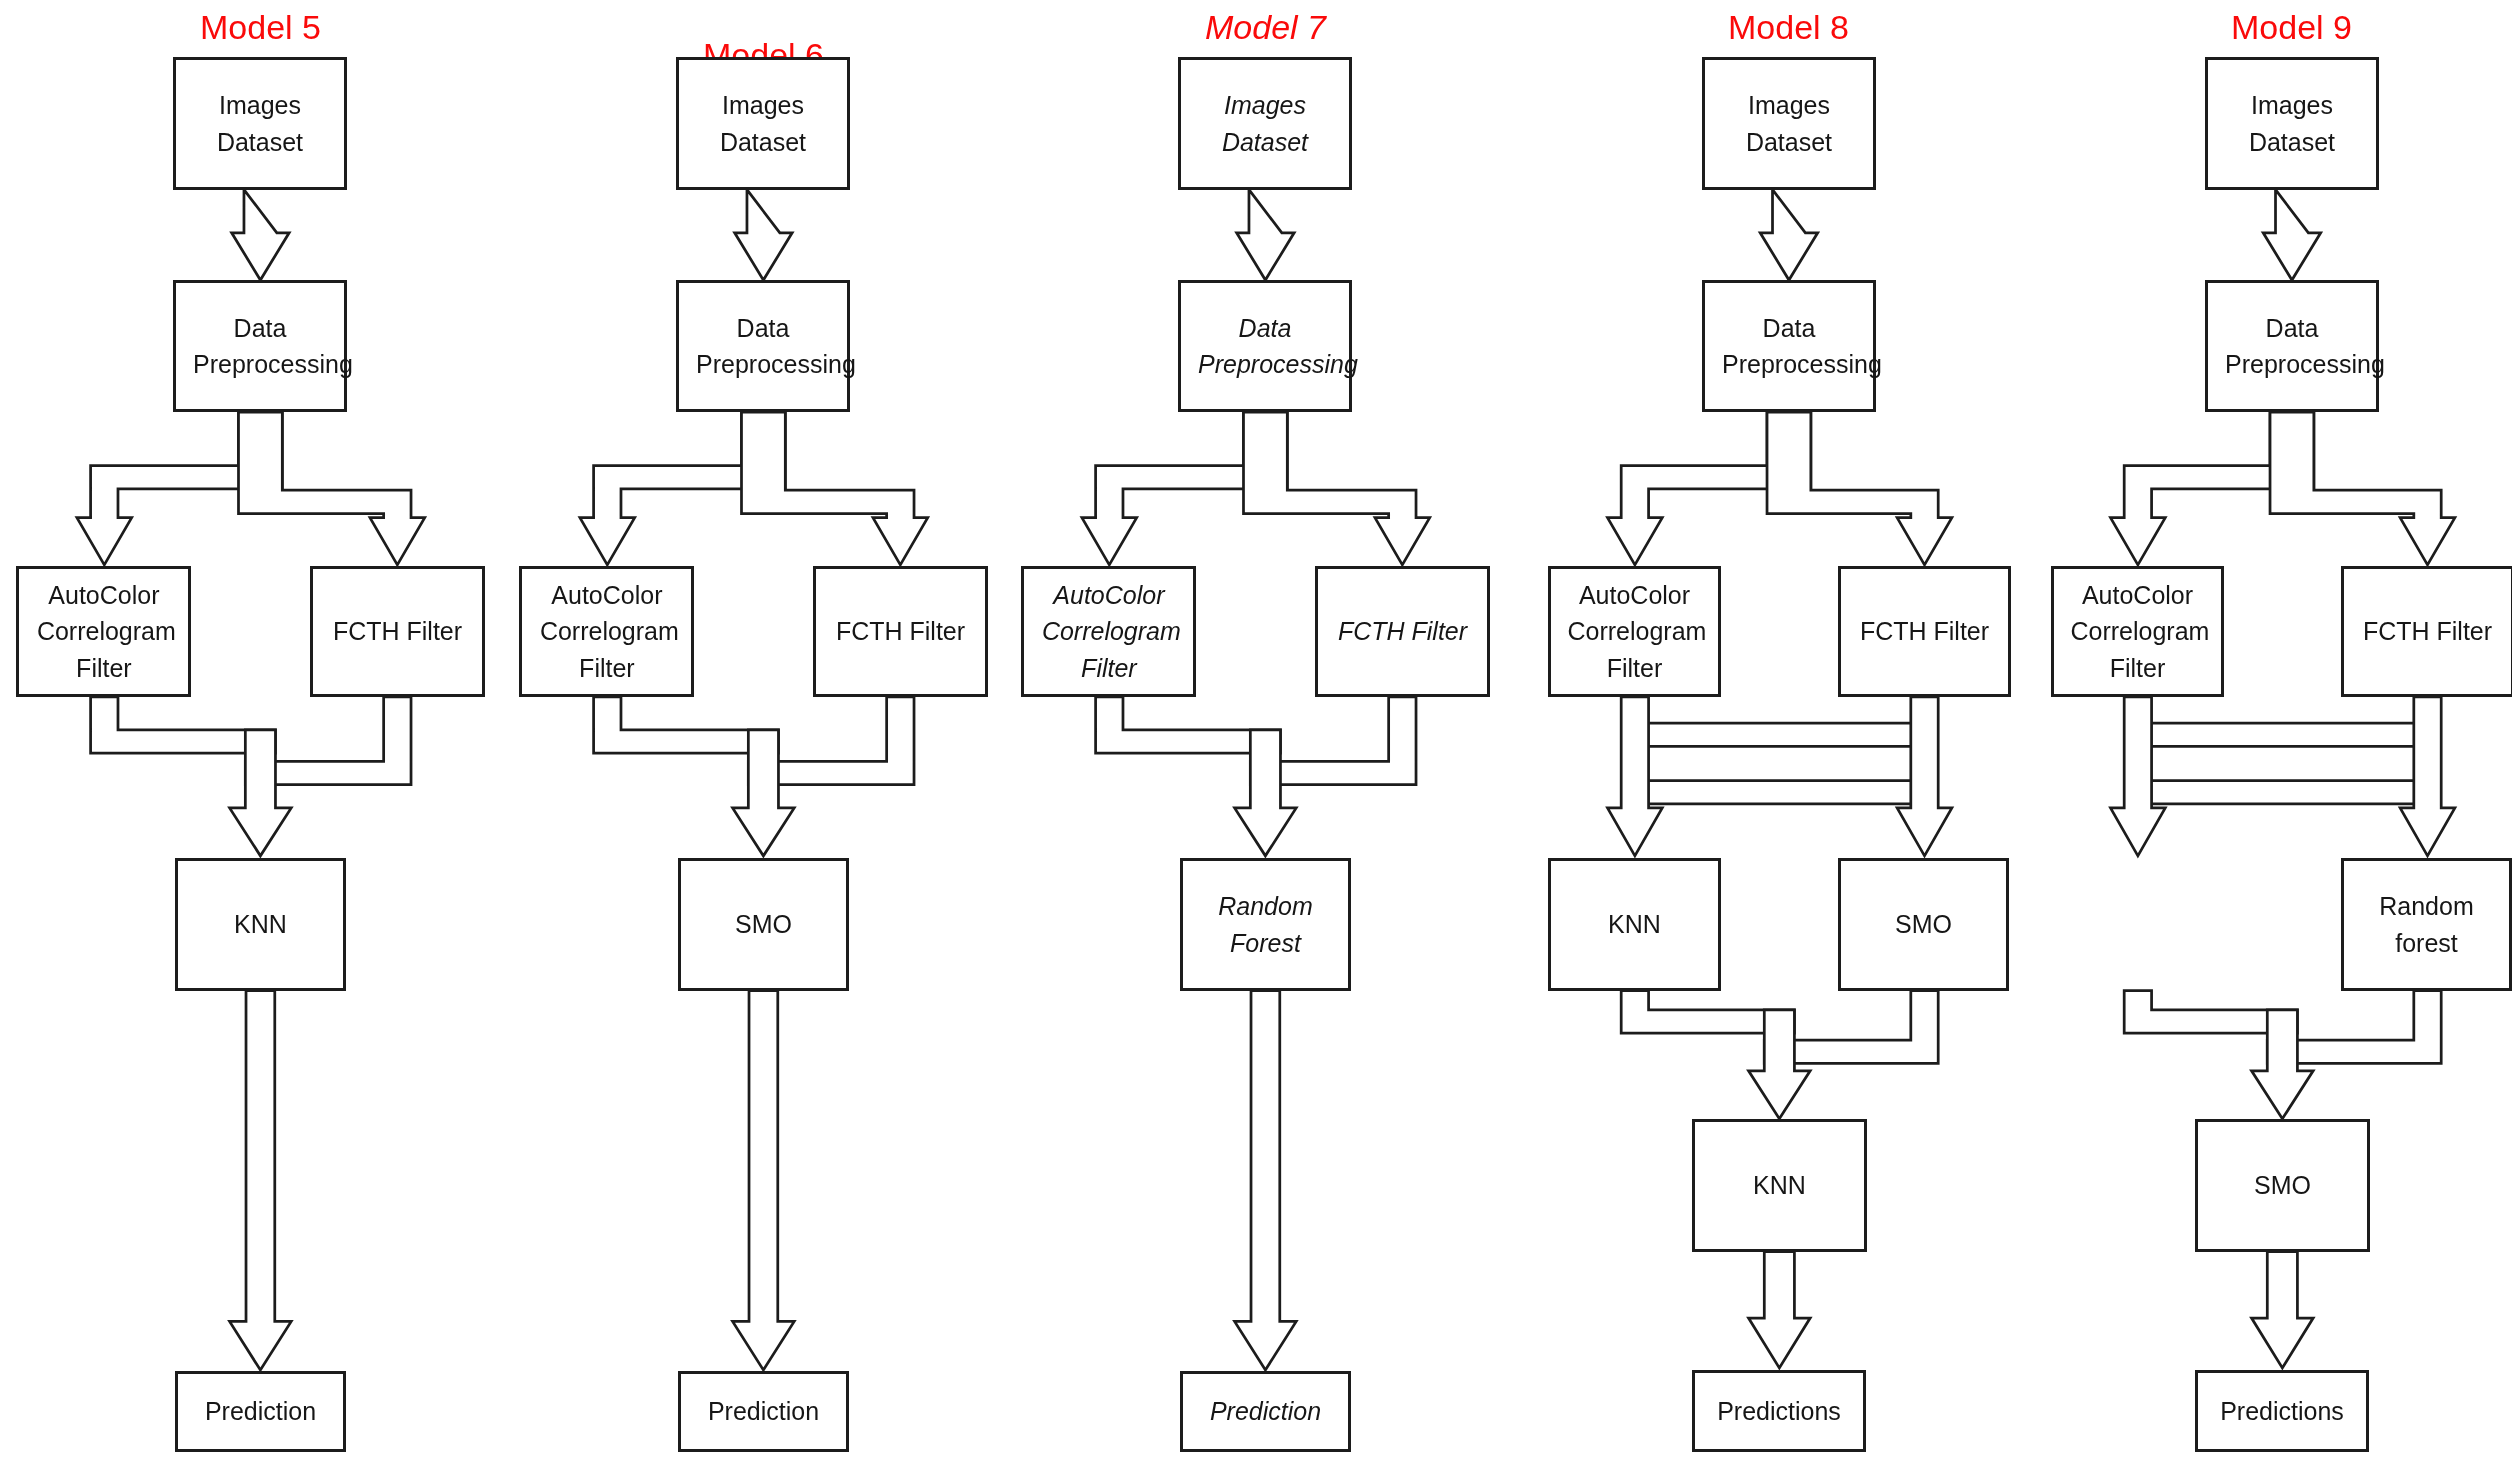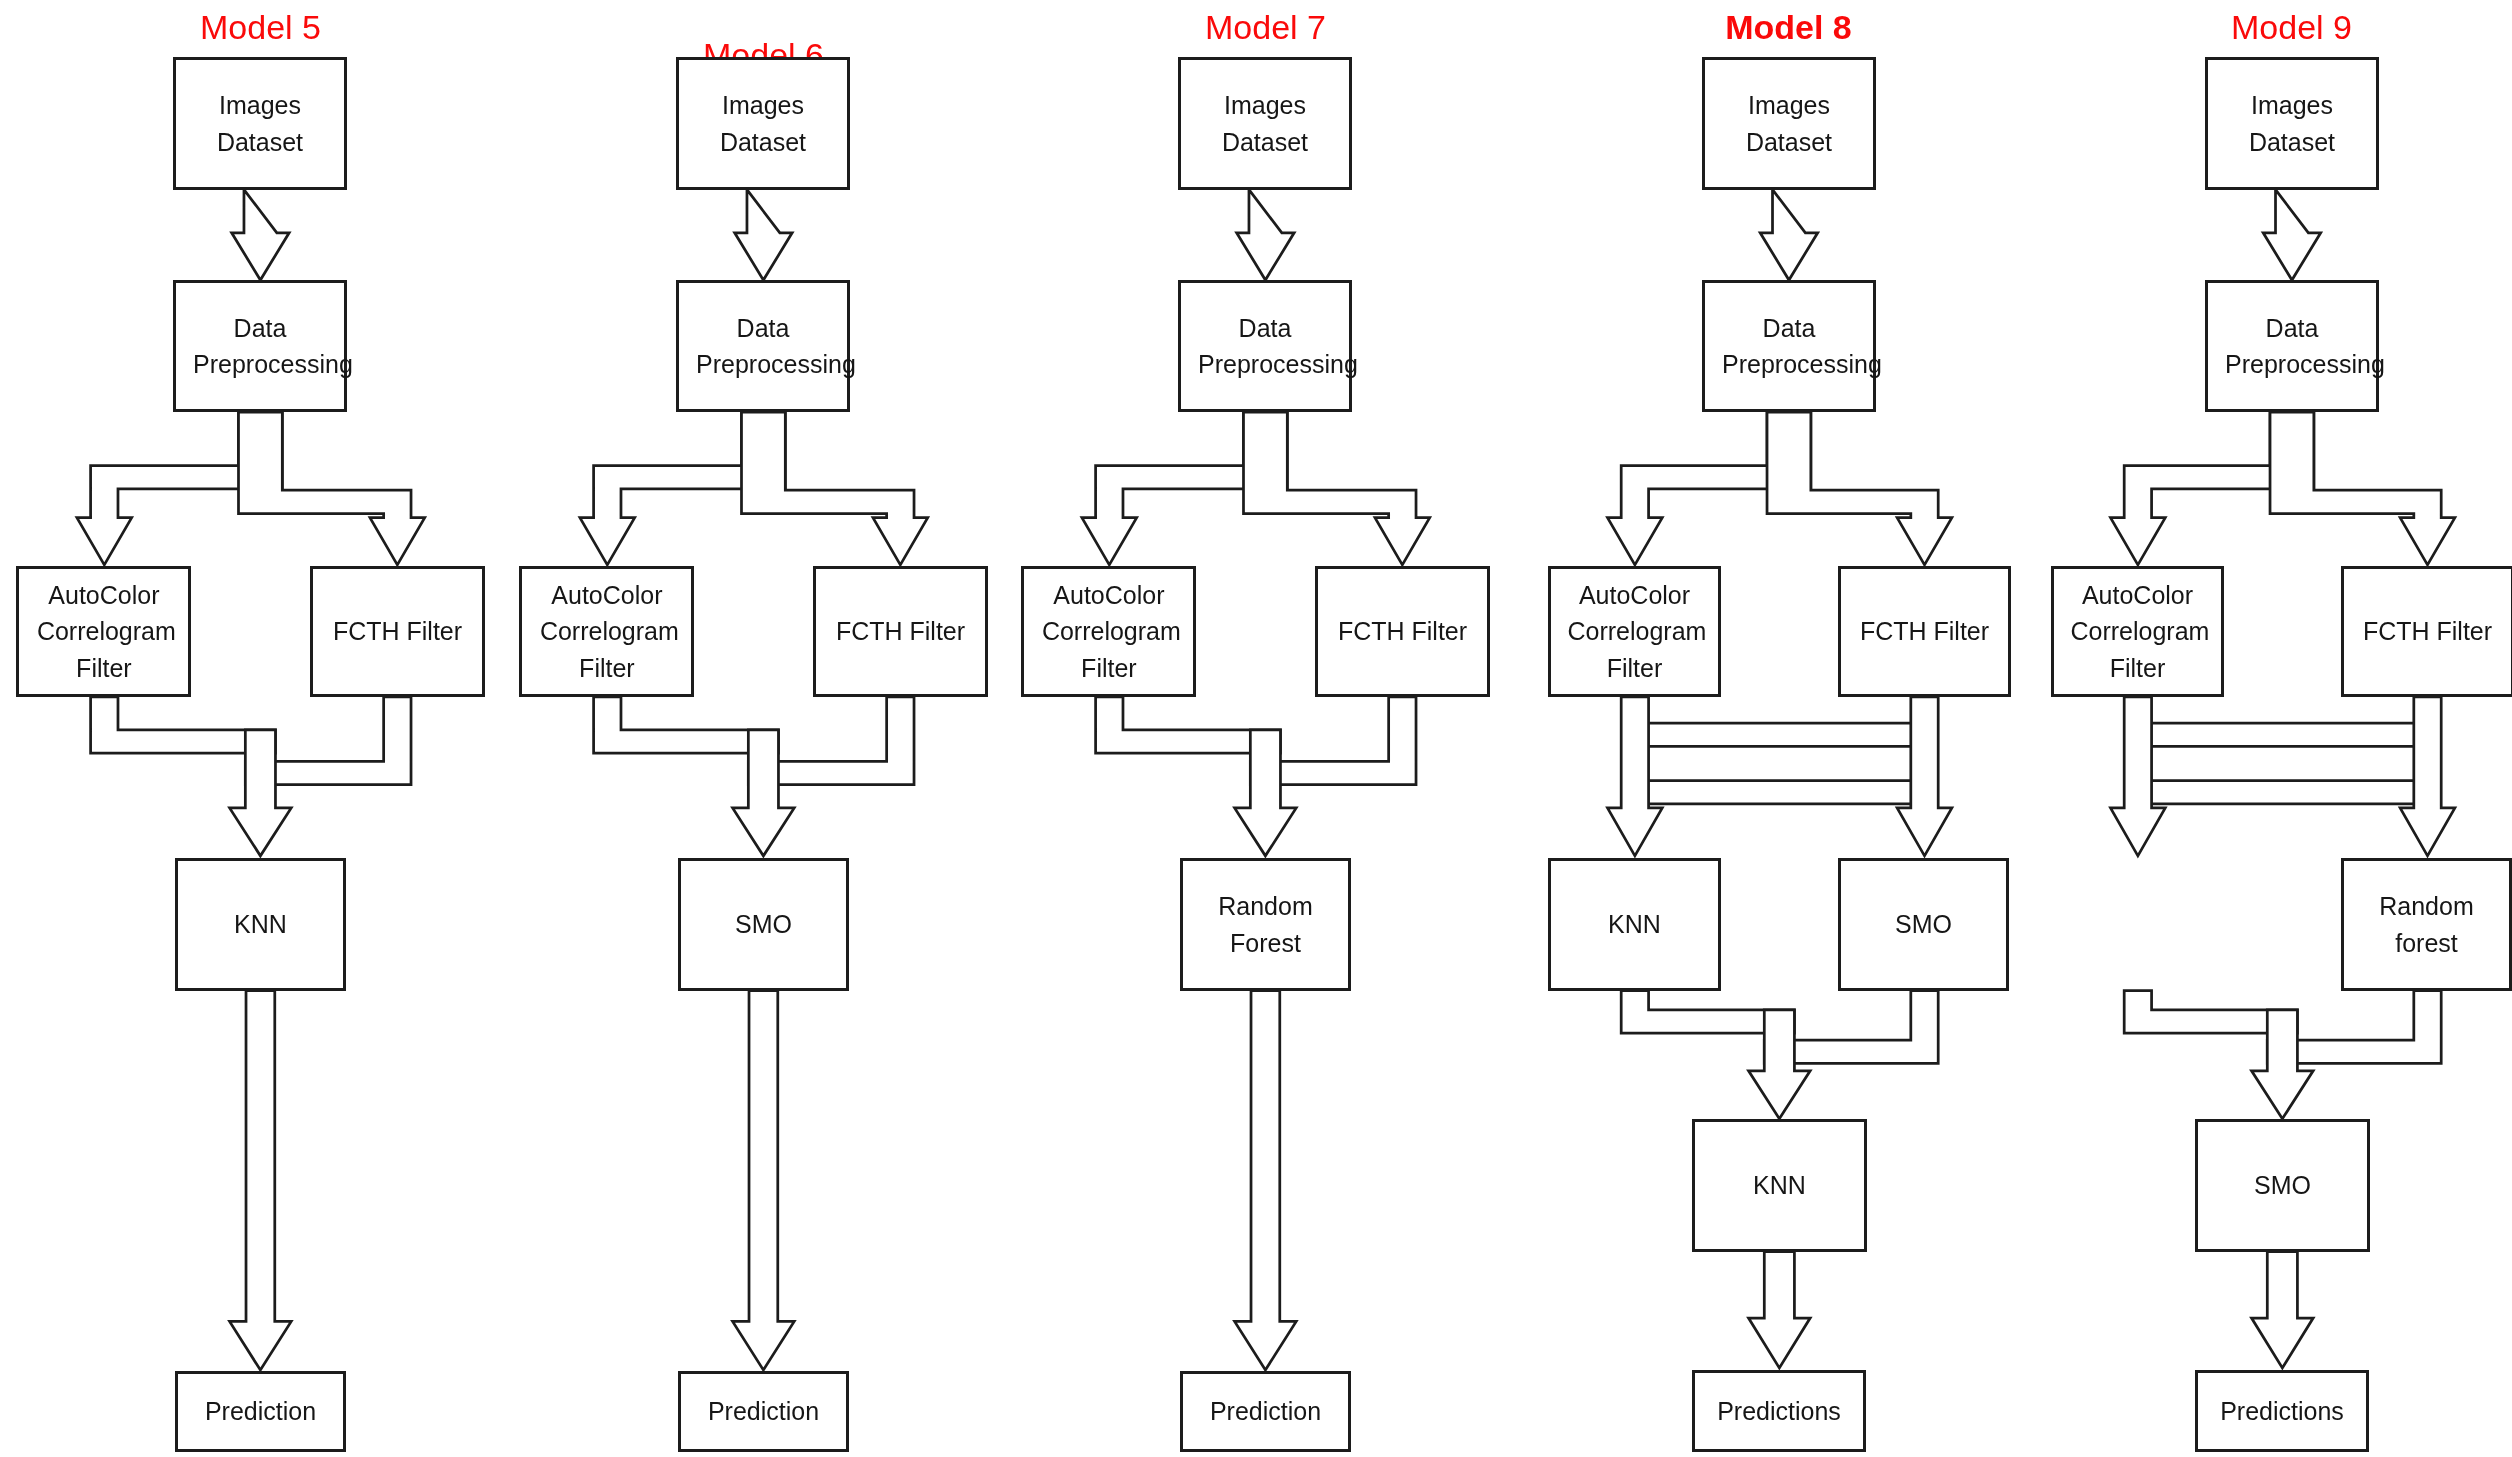--- a/index.html
+++ b/index.html
@@ -86,21 +86,21 @@
         <span>FCTH Filter</span>
       </div>
     <div class="box" style="left:175px;top:858px;width:171px;height:133px;">
         <span>SMO</span>
       </div>
     <div class="box" style="left:175px;top:1371px;width:171px;height:81px;">
         <span>Prediction</span>
       </div>
   </div>
 
-  <div class="col" style="left:1005px;">
+  <div class="col" style="left:1005px;font-style:italic;">
     <svg class="wires" viewBox="0 0 734 2128">
       <path d="M 356,277 V 340 H 338 L 380,409 L 422,340 H 404 Z"></path>
       <path d="M 348,602 V 680 H 132 V 756 H 112 L 152,825 L 192,756 H 172 V 714 H 412 V 602 Z"></path>
       <path d="M 412,602 V 716 H 600 V 756 H 620 L 580,825 L 540,756 H 560 V 750 H 348 V 602 Z"></path>
       <path d="M 132,1018 V 1100 H 402 V 1066 H 172 V 1018 Z"></path>
       <path d="M 600,1018 V 1146 H 358 V 1112 H 560 V 1018 Z"></path>
       <path d="M 358,1066 V 1180 H 335 L 380,1250 L 425,1180 H 402 V 1066 Z"></path>
       <path d="M 359,1447 V 1930 H 335 L 380,2001 L 425,1930 H 401 V 1447 Z"></path>
     </svg>
     <div class="model-title" style="left:158px;top:6.8px;width:205px;color:#fa0a0a;">Model 7</div>
@@ -131,21 +131,21 @@
       <path d="M 442,602 V 716 H 628 V 756 H 648 L 608,825 L 568,756 H 588 V 750 H 378 V 602 Z"></path>
       <path d="M 190,1056 H 618 V 1090 H 190 Z"></path>
       <path d="M 172,1140 H 600 V 1174 H 172 Z"></path>
       <path d="M 165,1018 V 1180 H 145 L 185,1250 L 225,1180 H 205 V 1018 Z"></path>
       <path d="M 588,1018 V 1180 H 568 L 608,1250 L 648,1180 H 628 V 1018 Z"></path>
       <path d="M 165,1447 V 1509 H 418 V 1475 H 205 V 1447 Z"></path>
       <path d="M 628,1447 V 1553 H 374 V 1519 H 588 V 1447 Z"></path>
       <path d="M 374,1475 V 1564 H 351 L 396,1634 L 441,1564 H 418 V 1475 Z"></path>
       <path d="M 374,1828 V 1925 H 351 L 396,1998 L 441,1925 H 418 V 1828 Z"></path>
     </svg>
-    <div class="model-title" style="left:178px;top:6.8px;width:205px;color:#fa0a0a;font-weight:bold;">Model 8</div>
+    <div class="model-title" style="left:178px;top:6.8px;width:205px;color:#fa0a0a;">Model 8</div>
     <div class="box" style="left:194px;top:57px;width:174px;height:133px;">
         <span>Images Dataset</span>
       </div>
     <div class="box" style="left:194px;top:280px;width:174px;height:132px;">
         <span>Data Preprocessing</span>
       </div>
     <div class="box" style="left:40px;top:566px;width:173px;height:131px;">
         <span>AutoColor Correlogram Filter</span>
       </div>
     <div class="box" style="left:330px;top:566px;width:173px;height:131px;">

